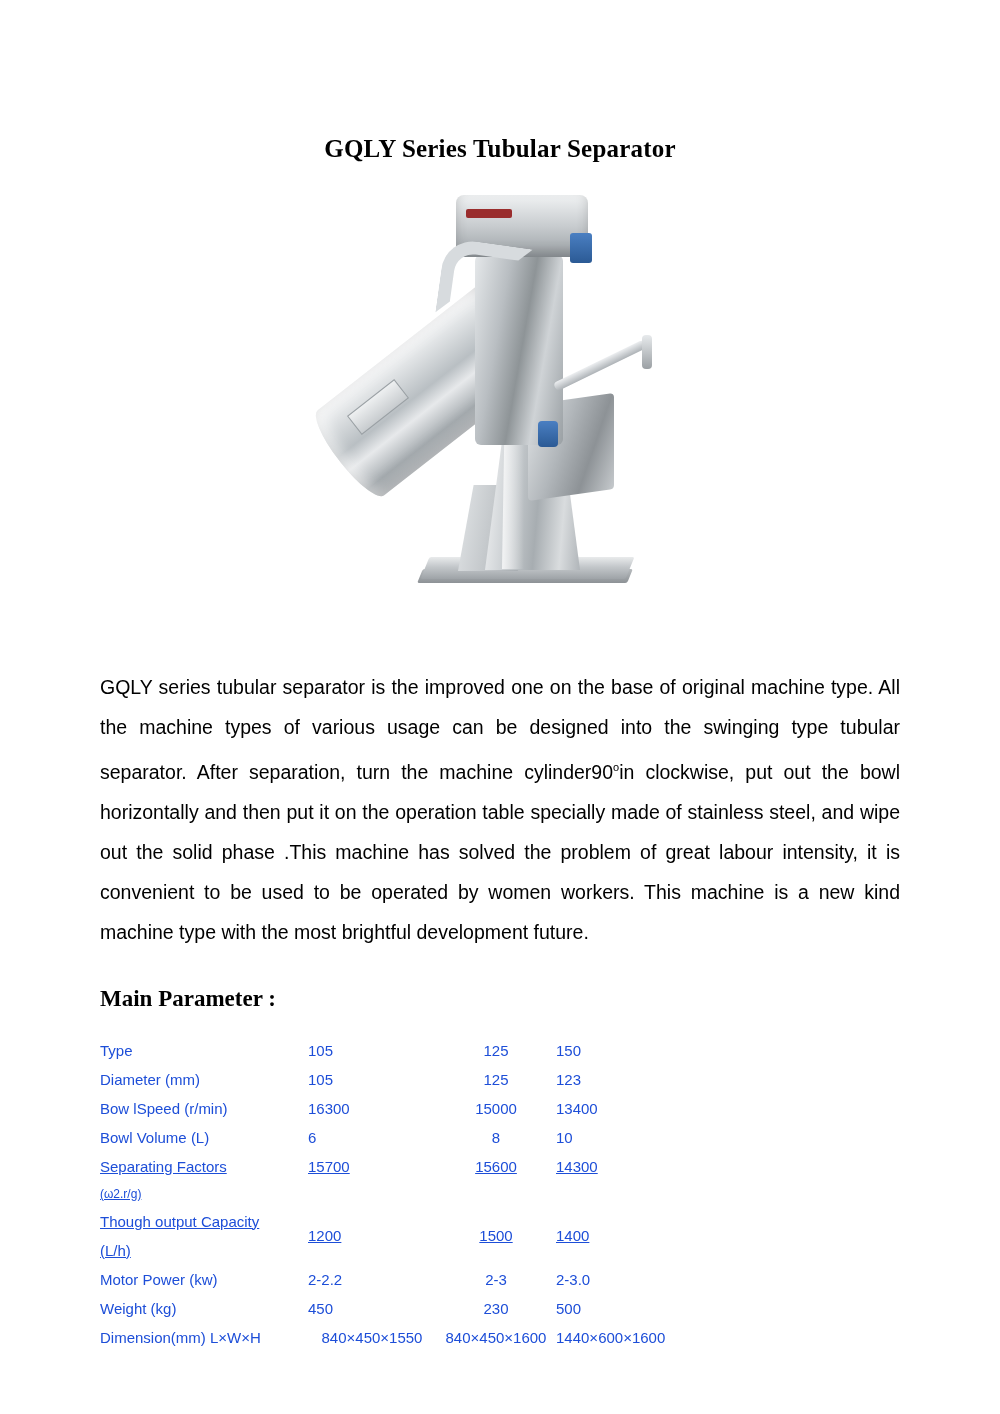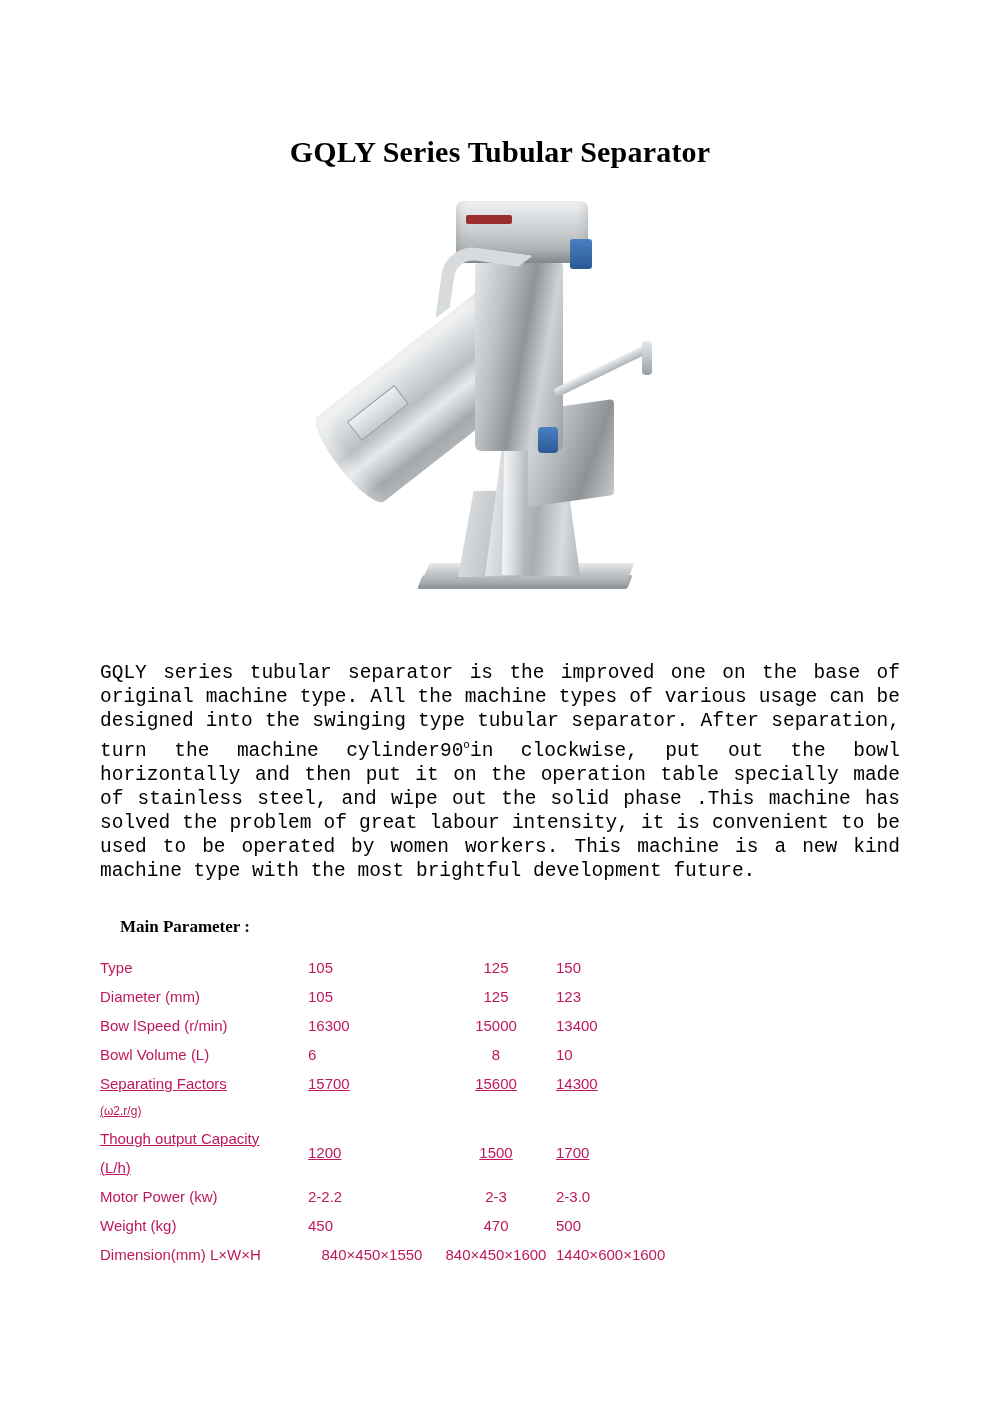--- a/index.html
+++ b/index.html
@@ -19,21 +19,21 @@
     position: relative;
     width: 1000px;
     height: 1414px;
     box-sizing: border-box;
     padding: 0 100px;
   }
   .doc-title {
     text-align: center;
     font-family: "Liberation Serif", serif;
     font-weight: bold;
-    font-size: 30px;
+    font-size: 25px;
     letter-spacing: 0.2px;
     margin: 0;
     padding-top: 135px;
   }
 
   
   .figure {
     margin: 22px auto 0 auto;
     width: 460px;
     height: 430px;
@@ -172,46 +172,45 @@
   .foot-left {
     position: absolute;
     left: 188px; top: 300px;
     width: 60px; height: 86px;
     background: linear-gradient(100deg,#e2e5e7,#a9aeb2);
     clip-path: polygon(26% 0%, 74% 0%, 100% 100%, 0% 100%);
   }
 
   
   .body-text {
-    margin-top: 40px;
+    margin-top: 52px;
     font-size: 19.5px;
-    line-height: 24px;
+    line-height: 40px;
     text-align: justify;
     text-justify: inter-word;
-    font-family: Liberation Mono, monospace;
+    font-family: Liberation Sans, sans-serif;
   }
   .sup {
     font-size: 11px;
     vertical-align: super;
   }
 
   
   .section-head {
     margin-top: 34px;
     font-weight: bold;
-    font-size: 17px;
+    font-size: 23px;
     font-family: "Liberation Serif", serif;
-    margin-left: 20px;
   }
   table.params {
-    margin-top: 16px;
+    margin-top: 24px;
     border-collapse: collapse;
     font-family: "Liberation Sans", sans-serif;
     font-size: 15px;
-    color: #be185d;
+    color: #1d4ed8;
     width: 640px;
   }
   table.params td {
     padding: 6px 0;
     vertical-align: middle;
     border: none;
   }
   td.lbl { width: 208px; text-align: left; }
   td.c1 { width: 128px; text-align: left; }
   td.c2 { width: 120px; text-align: center; }
@@ -289,35 +288,35 @@
       <tr class="tight">
         <td class="lbl sub small-sub">(ω2.r/g)</td>
         <td class="c1"></td>
         <td class="c2"></td>
         <td class="c3"></td>
       </tr>
       <tr class="tight">
         <td class="lbl">Though output Capacity</td>
         <td class="c1" rowspan="2">1200</td>
         <td class="c2" rowspan="2">1500</td>
-        <td class="c3" rowspan="2">1700</td>
+        <td class="c3" rowspan="2">1400</td>
       </tr>
       <tr class="tight">
         <td class="lbl sub">(L/h)</td>
       </tr>
       <tr>
         <td class="lbl">Motor Power (kw)</td>
         <td class="c1">2-2.2</td>
         <td class="c2">2-3</td>
         <td class="c3">2-3.0</td>
       </tr>
       <tr>
         <td class="lbl">Weight (kg)</td>
         <td class="c1">450</td>
-        <td class="c2">470</td>
+        <td class="c2">230</td>
         <td class="c3">500</td>
       </tr>
       <tr class="dim-row">
         <td class="lbl">Dimension(mm) L×W×H</td>
         <td class="c1">840×450×1550</td>
         <td class="c2">840×450×1600</td>
         <td class="c3">1440×600×1600</td>
       </tr>
     </tbody>
   </table>

